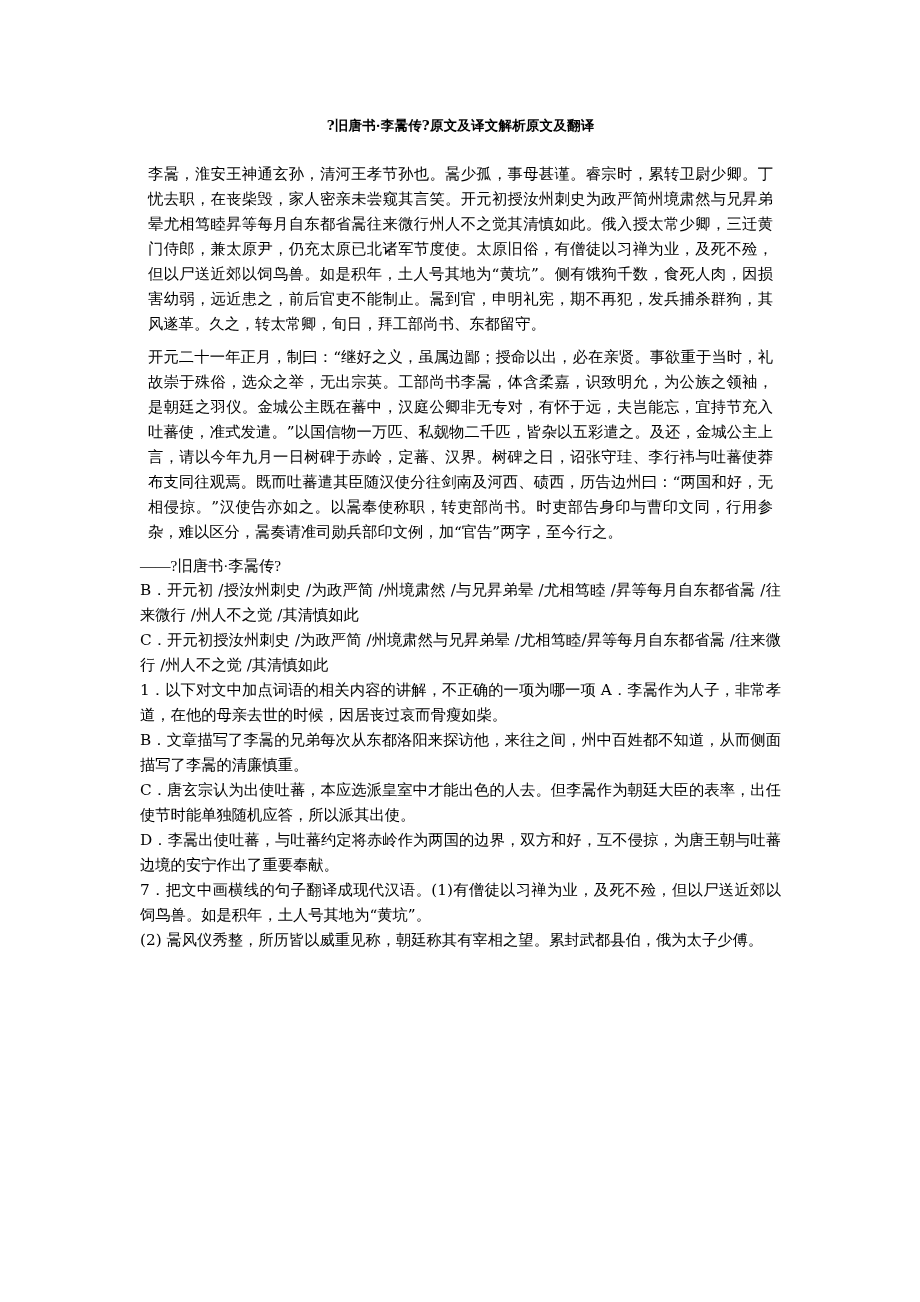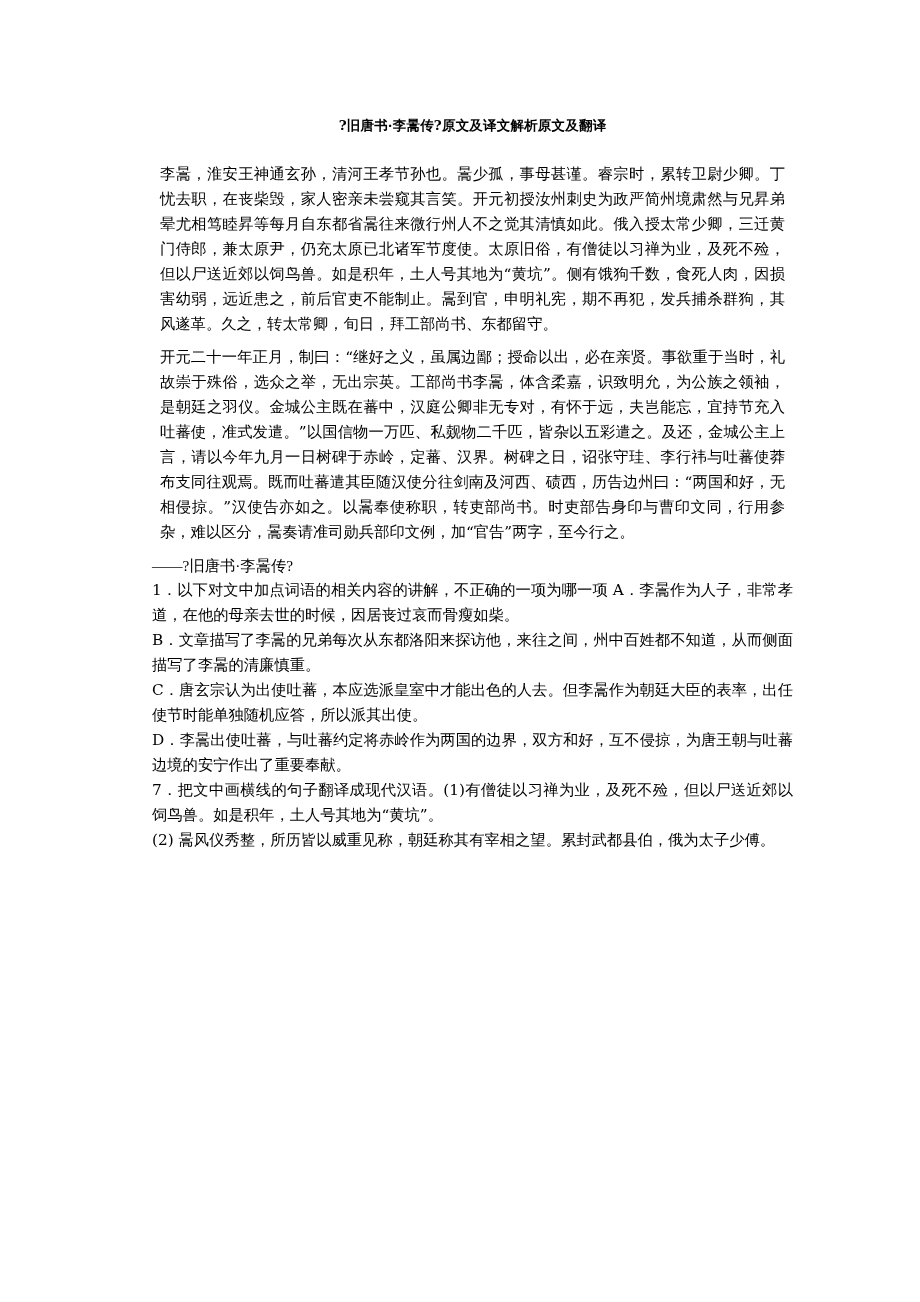--- a/index.html
+++ b/index.html
@@ -17,21 +17,21 @@
   .page {
     width: 920px;
     height: 1302px;
     box-sizing: border-box;
     padding: 0;
     position: relative;
     overflow: hidden;
   }
   .content {
     position: absolute;
-    left: 152px;
+    left: 140px;
     top: 0;
     width: 641px;
   }
   .doc-title {
     text-align: center;
     font-size: 13.5px;
     font-weight: bold;
     line-height: 25px;
     margin: 0;
     padding-top: 113px;
@@ -84,20 +84,22 @@
 
     <h1 class="doc-title">?旧唐书·李暠传?原文及译文解析原文及翻译</h1>
 
     <div class="body-block">
       <p class="para">李暠，淮安王神通玄孙，清河王孝节孙也。暠少孤，事母甚谨。睿宗时，累转卫尉少卿。丁忧去职，在丧柴毁，家人密亲未尝窥其言笑。开元初授汝州刺史为政严简州境肃然与兄昇弟晕尤相笃睦昇等每月自东都省暠往来微行州人不之觉其清慎如此。俄入授太常少卿，三迁黄门侍郎，兼太原尹，仍充太原已北诸军节度使。太原旧俗，有僧徒以习禅为业，及死不殓，但以尸送近郊以饲鸟兽。如是积年，土人号其地为“黄坑”。侧有饿狗千数，食死人肉，因损害幼弱，远近患之，前后官吏不能制止。暠到官，申明礼宪，期不再犯，发兵捕杀群狗，其风遂革。久之，转太常卿，旬日，拜工部尚书、东都留守。</p>
       <p class="para">开元二十一年正月，制曰：“继好之义，虽属边鄙；授命以出，必在亲贤。事欲重于当时，礼故崇于殊俗，选众之举，无出宗英。工部尚书李暠，体含柔嘉，识致明允，为公族之领袖，是朝廷之羽仪。金城公主既在蕃中，汉庭公卿非无专对，有怀于远，夫岂能忘，宜持节充入吐蕃使，准式发遣。”以国信物一万匹、私觌物二千匹，皆杂以五彩遣之。及还，金城公主上言，请以今年九月一日树碑于赤岭，定蕃、汉界。树碑之日，诏张守珪、李行祎与吐蕃使莽布支同往观焉。既而吐蕃遣其臣随汉使分往剑南及河西、碛西，历告边州曰：“两国和好，无相侵掠。”汉使告亦如之。以暠奉使称职，转吏部尚书。时吏部告身印与曹印文同，行用参杂，难以区分，暠奏请准司勋兵部印文例，加“官告”两字，至今行之。</p>
       <p class="src-line">——?旧唐书·李暠传?</p>
     </div>
 
     <div>
+      <p class="opt">B．开元初 /授汝州刺史 /为政严简 /州境肃然 /与兄昇弟晕 /尤相笃睦 /昇等每月自东都省暠 /往来微行 /州人不之觉 /其清慎如此</p>
+      <p class="opt">C．开元初授汝州刺史 /为政严简 /州境肃然与兄昇弟晕 /尤相笃睦/昇等每月自东都省暠 /往来微行 /州人不之觉 /其清慎如此</p>
     </div>
 
     <div>
       <p class="qline">1．以下对文中加点词语的相关内容的讲解，不正确的一项为哪一项 A．李暠作为人子，非常孝道，在他的母亲去世的时候，因居丧过哀而骨瘦如柴。</p>
       <p class="opt">B．文章描写了李暠的兄弟每次从东都洛阳来探访他，来往之间，州中百姓都不知道，从而侧面描写了李暠的清廉慎重。</p>
       <p class="opt">C．唐玄宗认为出使吐蕃，本应选派皇室中才能出色的人去。但李暠作为朝廷大臣的表率，出任使节时能单独随机应答，所以派其出使。</p>
       <p class="opt">D．李暠出使吐蕃，与吐蕃约定将赤岭作为两国的边界，双方和好，互不侵掠，为唐王朝与吐蕃边境的安宁作出了重要奉献。</p>
     </div>
 
     <div>

